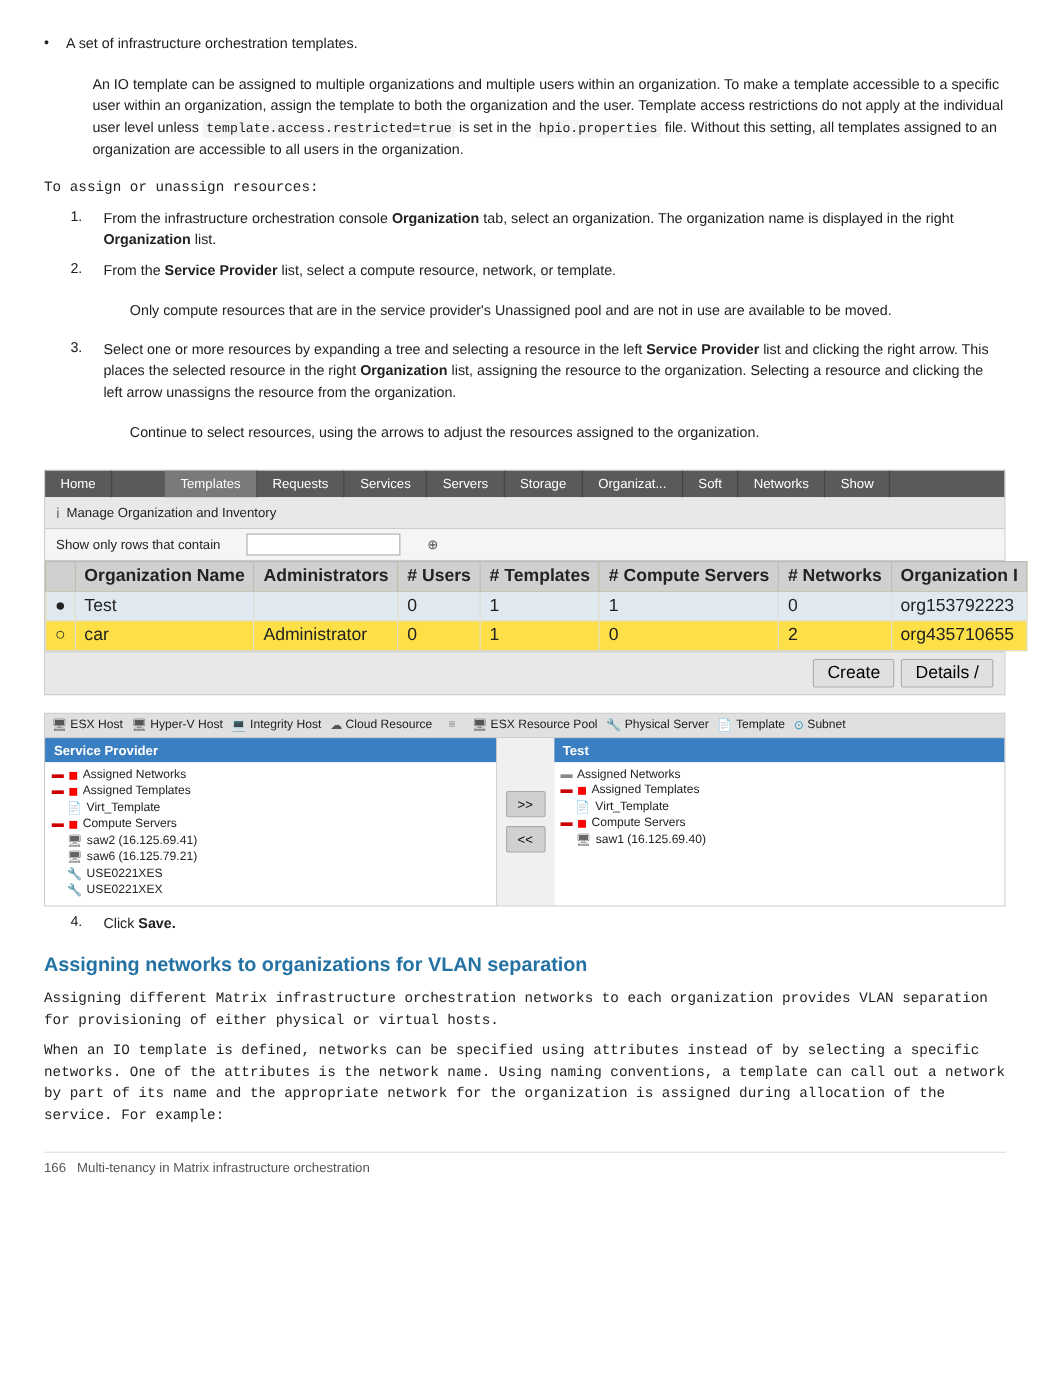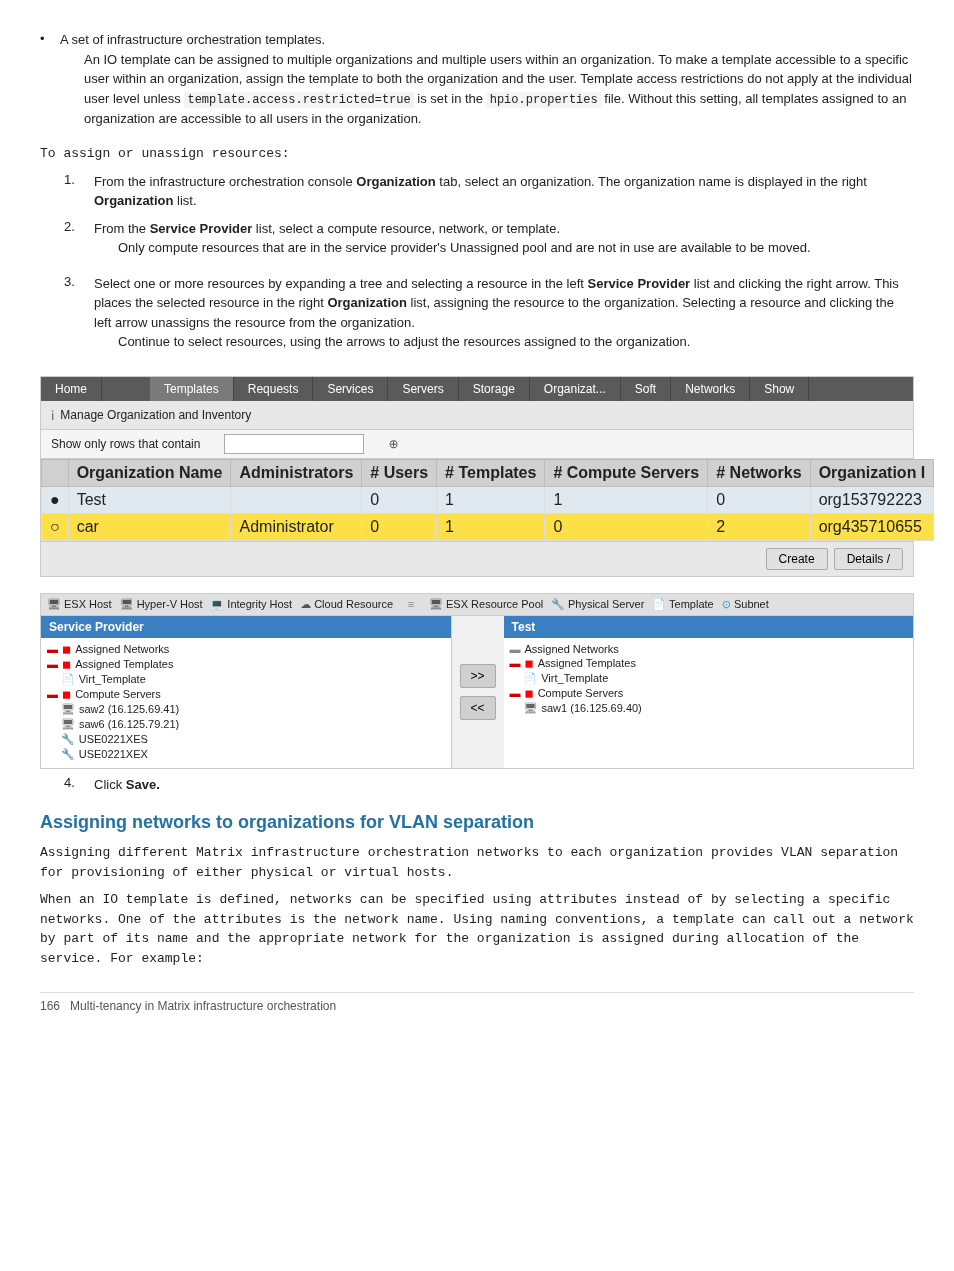--- a/index.html
+++ b/index.html
@@ -7,21 +7,21 @@
       font-family: Arial, Helvetica, sans-serif;
       font-size: 13px;
       color: #222;
       background: #fff;
       padding: 30px 40px;
       max-width: 954px;
     }
     .bullet-item { display: flex; gap: 10px; margin-bottom: 8px; }
     .bullet-dot { min-width: 10px; margin-top: 1px; }
     .bullet-text { flex: 1; line-height: 1.5; }
-    .indent { margin-left: 24px; margin-top: 0; margin-bottom: 8px; line-height: 1.5; }
+    .indent { margin-left: 24px; margin-top: 17px; margin-bottom: 8px; line-height: 1.5; }
     code, .code { font-family: 'Courier New', monospace; font-size: 12px; background: #f4f4f4; padding: 1px 3px; }
     .numbered-list { margin-left: 24px; }
     .numbered-item { display: flex; gap: 10px; margin-bottom: 8px; }
     .num { min-width: 20px; font-weight: normal; }
     .num-text { flex: 1; line-height: 1.5; }
     .section-heading { color: #2471a3; font-size: 18px; font-weight: bold; margin: 18px 0 10px 0; border: none; }
     
     .ui-screenshot { border: 1px solid #ccc; margin: 16px 0; background: #f0f0f0; }
     .ui-nav { display: flex; background: #5a5a5a; }
     .ui-nav-item { padding: 5px 14px; color: #fff; font-size: 12px; border-right: 1px solid #444; cursor: pointer; white-space: nowrap; }
@@ -29,21 +29,21 @@
     .ui-bar { background: #e8e8e8; padding: 5px 10px; font-size: 12px; display: flex; align-items: center; gap: 6px; border-bottom: 1px solid #ccc; }
     .ui-bar .info-icon { color: #666; font-size: 13px; }
     .ui-filter { background: #f5f5f5; padding: 4px 10px; font-size: 12px; display: flex; align-items: center; gap: 24px; border-bottom: 1px solid #ccc; }
     .ui-filter input { border: 1px solid #aaa; padding: 2px 4px; font-size: 12px; width: 140px; }
     .ui-table { width: 100%; border-collapse: collapse; font-size: 16px; background: #fde047; }
     .ui-table th { background: #d0d0d0; border: 1px solid #bbb; padding: 4px 8px; text-align: left; font-weight: bold; white-space: nowrap; }
     .ui-table td { border: 1px solid #ddd; padding: 4px 8px; white-space: nowrap; }
     .ui-table tr.selected td { background: #e0e8f0; }
     .radio-col { text-align: center; }
     .ui-table-footer { background: #e8e8e8; padding: 6px 10px; display: flex; justify-content: flex-end; gap: 6px; border-top: 1px solid #ccc; }
-    .ui-btn { background: #e0e0e0; border: 1px solid #aaa; padding: 3px 12px; font-size: 12px; cursor: pointer; border-radius: 2px; }
+    .ui-btn { background: #e0e0e0; border: 1px solid #aaa; padding: 3px 12px; font-size: 16px; cursor: pointer; border-radius: 2px; }
     
     .resources-container { border: 1px solid #ccc; margin: 6px 0; background: #f0f0f0; }
     .resources-toolbar { background: #e0e0e0; padding: 4px 6px; display: flex; align-items: center; gap: 8px; font-size: 11px; border-bottom: 1px solid #ccc; flex-wrap: wrap; }
     .resources-toolbar .icon-btn { display: flex; align-items: center; gap: 3px; cursor: pointer; font-size: 11px; }
     .resources-main { display: flex; gap: 0; }
     .provider-panel { flex: 1; border-right: 1px solid #ccc; }
     .provider-header { background: #3a7fc1; color: #fff; font-size: 12px; font-weight: bold; padding: 4px 8px; }
     .org-panel { flex: 1; }
     .org-header { background: #3a7fc1; color: #fff; font-size: 12px; font-weight: bold; padding: 4px 8px; }
     .tree-area { background: #fff; padding: 4px; min-height: 120px; font-size: 11px; overflow-y: auto; }

